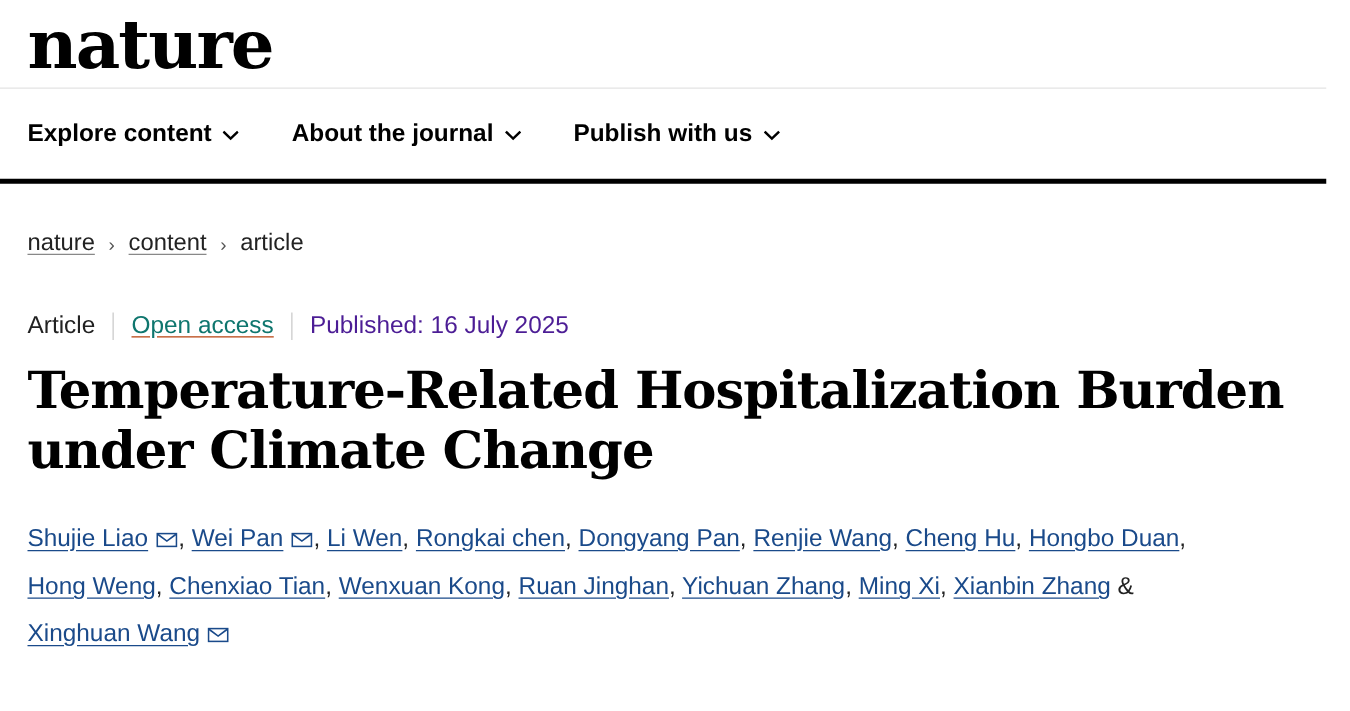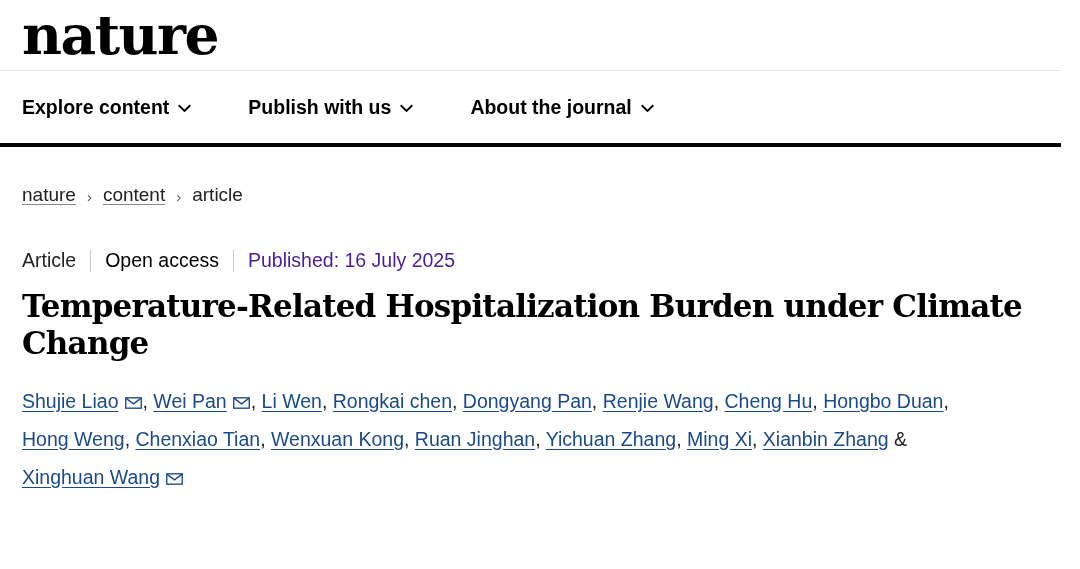--- a/index.html
+++ b/index.html
@@ -36,21 +36,21 @@
     transform-origin: left center;
   }
 
   
   .navbar {
     height: 76px;
     display: flex;
     align-items: center;
     padding-left: 22px;
     border-bottom: 4px solid #000;
-    gap: 15px;
+    gap: 0px;
   }
   .nav-item {
     display: flex;
     align-items: center;
     font-size: 19.5px;
     font-weight: 700;
     color: #000;
     margin-right: 42px;
     cursor: pointer;
     white-space: nowrap;
@@ -100,35 +100,36 @@
     color: #222;
   }
   .meta .type { color: #222; }
   .meta .divider {
     width: 1px;
     height: 22px;
     background: #c9c9c9;
     margin: 0 14px;
   }
   .meta .access {
-    color: #000000;
+    color: #0f766e;
+    text-decoration: underline;
     text-decoration-color: #b7410e;
     text-underline-offset: 3px;
     cursor: pointer;
   }
   .meta .published { color: #4c1d95; }
 
   
   .title {
     padding-left: 22px;
     padding-right: 24px;
     margin-top: 16px;
     font-family: "DejaVu Serif", serif;
     font-weight: 700;
-    font-size: 31px;
+    font-size: 41px;
     line-height: 1.18;
     letter-spacing: -0.8px;
     color: #000;
     max-width: 1060px;
   }
 
   
   .authors {
     padding-left: 22px;
     padding-right: 18px;
@@ -172,30 +173,30 @@
     <div class="nav-item">
       <span>Explore content</span>
       <span class="chev">
         <svg viewBox="0 0 14 14" width="13" height="13" aria-hidden="true">
           <path d="M1.5 4.2 L7 9.6 L12.5 4.2" fill="none" stroke="#000" stroke-width="2.1" stroke-linecap="square"></path>
         </svg>
       </span>
     </div>
 
     <div class="nav-item">
-      <span>Publish with us</span>
+      <span>About the journal</span>
       <span class="chev">
         <svg viewBox="0 0 14 14" width="13" height="13" aria-hidden="true">
           <path d="M1.5 4.2 L7 9.6 L12.5 4.2" fill="none" stroke="#000" stroke-width="2.1" stroke-linecap="square"></path>
         </svg>
       </span>
     </div>
 
     <div class="nav-item">
-      <span>About the journal</span>
+      <span>Publish with us</span>
       <span class="chev">
         <svg viewBox="0 0 14 14" width="13" height="13" aria-hidden="true">
           <path d="M1.5 4.2 L7 9.6 L12.5 4.2" fill="none" stroke="#000" stroke-width="2.1" stroke-linecap="square"></path>
         </svg>
       </span>
     </div>
 
   </div>
 
   <div class="breadcrumb">

